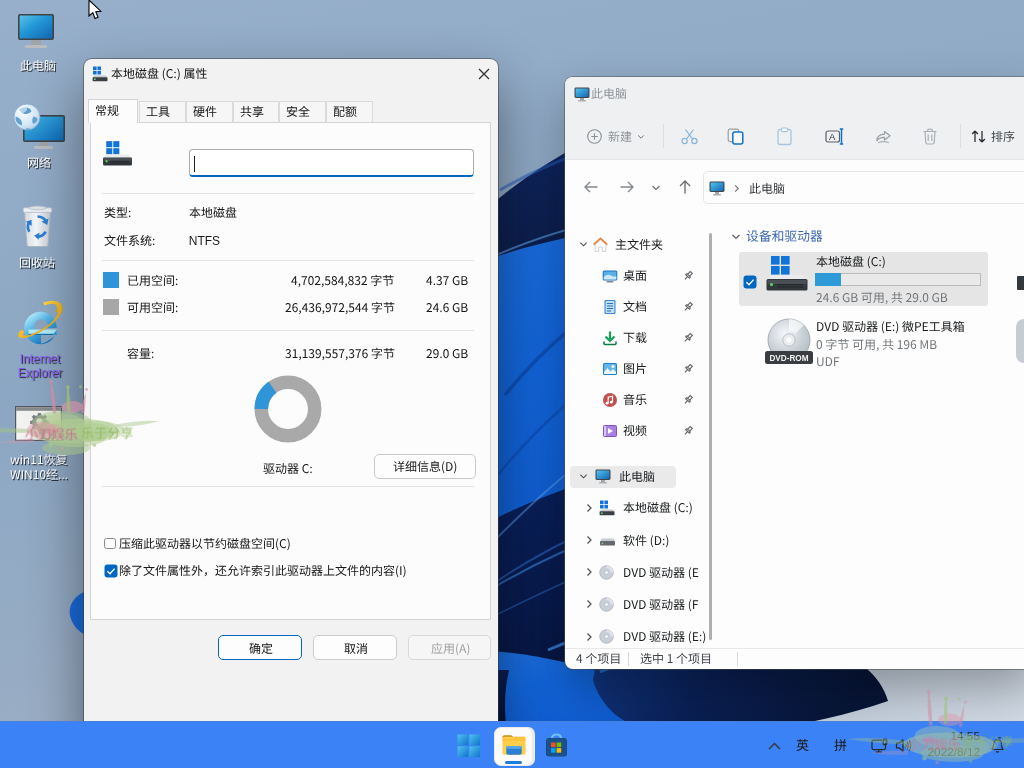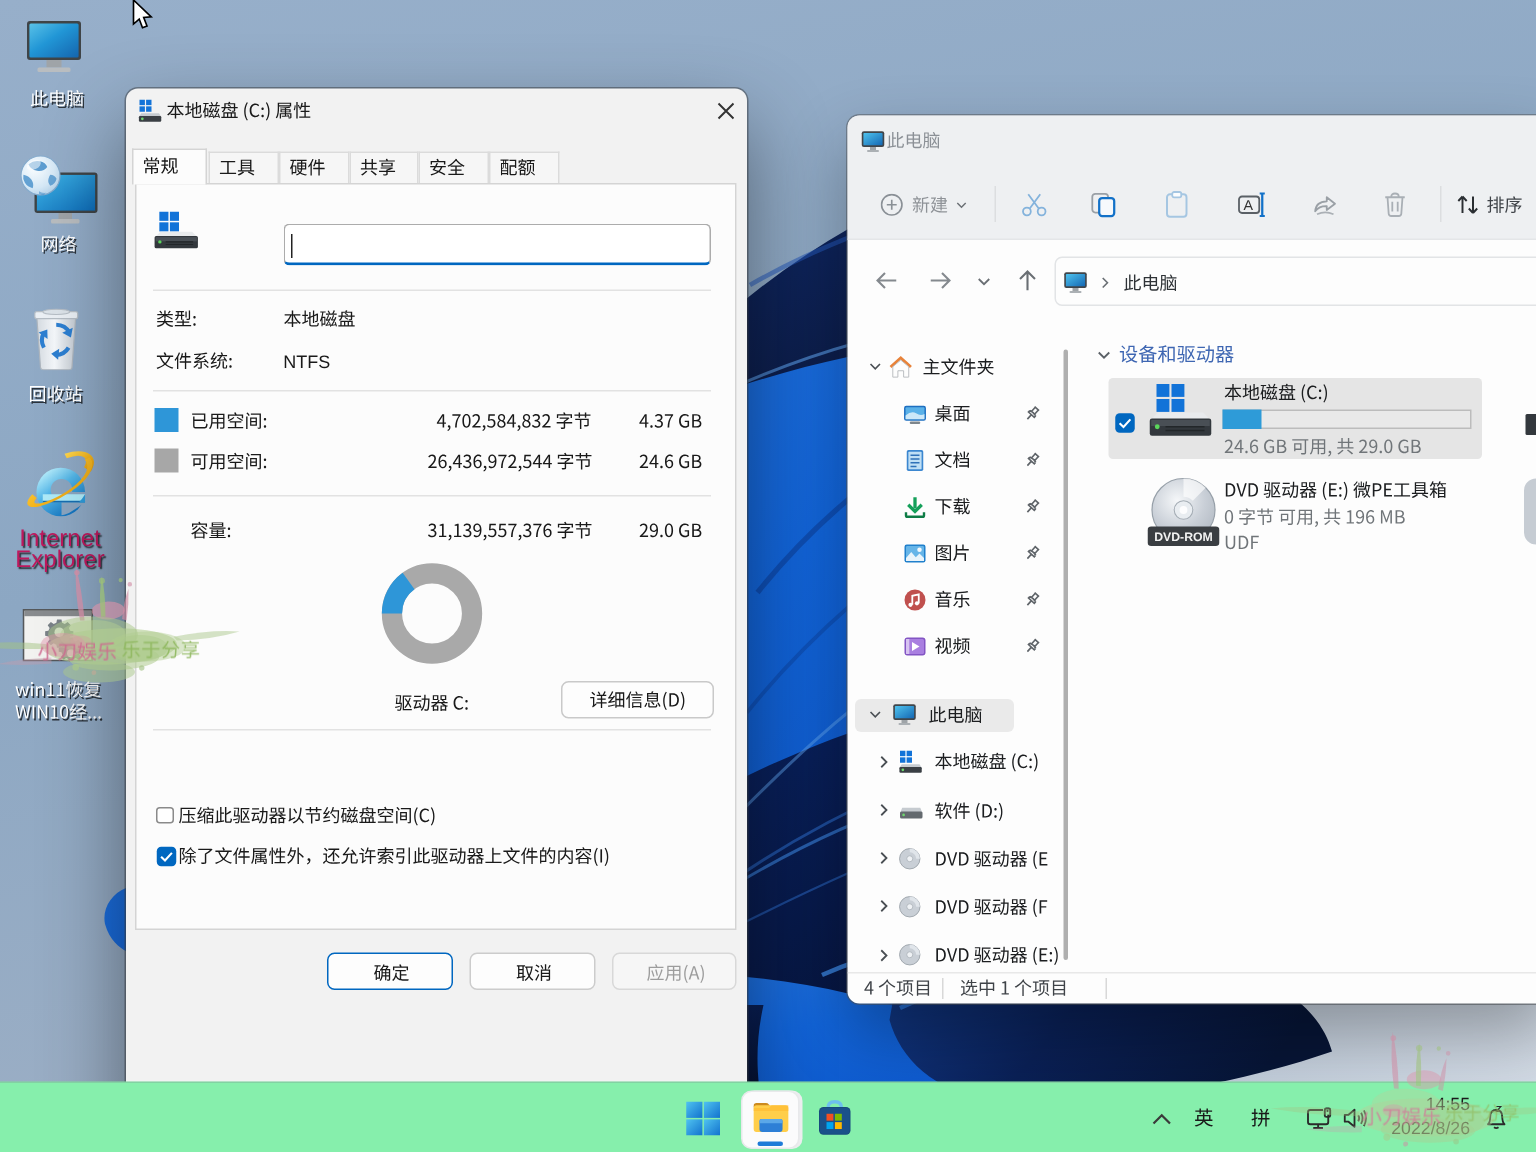--- a/index.html
+++ b/index.html
@@ -307,21 +307,21 @@
 <path d="M27 4.5 Q38.5 1 44 5 Q49 9 44.5 16.5 L40 13.5 Q42.8 8.8 40 6.8 Q36.5 4.5 28.5 7.5z" fill="url(#ier)"></path>
 <circle cx="24.5" cy="30" r="16.2" fill="url(#iee)"></circle>
 <circle cx="25" cy="28.5" r="7.2" fill="#8CA6C1"></circle>
 <path d="M25 30 L41 30 L41 37 L30 44 Q26 45.5 25 45.5 Z" fill="#8CA6C1"></path>
 <path d="M12.5 31.5 L40.7 31.5 L40.7 36.8 L12.5 36.8 Z" fill="#AEEAF8"></path>
 <path d="M12.5 35.8 L40.7 35.8 L40.7 37 L12.5 37 Z" fill="#176FB2"></path>
 <path d="M40.7 31.5 L40.7 37 L36.5 37 Q39 34.5 40.7 31.5z" fill="#2E9BD9"></path>
 <path d="M44.5 16.5 Q41 22.5 32.5 28 L29.5 24.5 Q37 19.5 40 13.5z" fill="url(#ier)" opacity="0.0"></path>
 <path d="M43.8 7 Q47.5 11 43.5 18 Q39.5 24.5 30 30.5 Q19 37.5 10.5 39.5 Q4 41 2.5 38.5 Q1.2 36 5.5 31.5 L8.5 34 Q6.2 36.5 7.2 37.3 Q9 38.5 15.5 36.2 Q24 33 31.5 27.5 Q39 22 41.5 16.5 Q43.5 11.8 40.5 8.5z" fill="url(#ier)"></path>
 </svg>
-<div style="position:absolute;left:0px;top:353px;width:80px;text-align:center;font-size:16px;color:#be185d;text-shadow:1px 1.3px 1px rgba(0,0,0,.75);font-family:'Liberation Sans',sans-serif;line-height:13.5px">Internet<br>Explorer</div>
+<div style="position:absolute;left:0px;top:353px;width:80px;text-align:center;font-size:12px;color:#8b5cf6;text-shadow:1px 1.3px 1px rgba(0,0,0,.75);font-family:'Liberation Sans',sans-serif;line-height:13.5px">Internet<br>Explorer</div>
 <svg style="position:absolute;left:15px;top:406px" width="47" height="35" viewBox="0 0 47 35">
 <rect x="0.6" y="0.6" width="45.8" height="33.8" fill="#F2F2F0" stroke="#55585B" stroke-width="1.2"></rect>
 <rect x="1.2" y="1.2" width="44.6" height="3.6" fill="#888B8E"></rect>
 <g fill="#7A8288">
 <path d="M23 7 l3 0 0.4 2.2 1.8 0.8 1.9 -1.3 2.1 2.1 -1.3 1.9 0.8 1.8 2.2 0.4 0 3 -2.2 0.4 -0.8 1.8 1.3 1.9 -2.1 2.1 -1.9 -1.3 -1.8 0.8 -0.4 2.2 -3 0 -0.4 -2.2 -1.8 -0.8 -1.9 1.3 -2.1 -2.1 1.3 -1.9 -0.8 -1.8 -2.2 -0.4 0 -3 2.2 -0.4 0.8 -1.8 -1.3 -1.9 2.1 -2.1 1.9 1.3 1.8 -0.8z"></path>
 </g>
     <circle cx="24.5" cy="15.5" r="3.2" fill="#F2F2F0"></circle>
 <g fill="#5F6A70">
 <path d="M31 19 l2.6 0 0.35 1.9 1.55 0.7 1.65 -1.1 1.8 1.8 -1.1 1.65 0.7 1.55 1.9 0.35 0 2.6 -1.9 0.35 -0.7 1.55 1.1 1.65 -1.8 1.8 -1.65 -1.1 -1.55 0.7 -0.35 1.9 -2.6 0 -0.35 -1.9 -1.55 -0.7 -1.65 1.1 -1.8 -1.8 1.1 -1.65 -0.7 -1.55 -1.9 -0.35 0 -2.6 1.9 -0.35 0.7 -1.55 -1.1 -1.65 1.8 -1.8 1.65 1.1 1.55 -0.7z"></path>
 </g>
@@ -1218,21 +1218,21 @@
         <g transform="translate(0 12) scale(0.012 -0.012)" fill="#9C9C9C">
           <use href="#q5e94"></use>
           <use href="#q7528" x="1000"></use>
           <use href="#q28" x="2000"></use>
           <use href="#q41" x="2338"></use>
           <use href="#q29" x="2946"></use>
         </g>
       </svg>
     </div>
   </div>
-<div style="position:absolute;left:0;top:721px;width:1024px;height:47px;background:#86efac;border-top:1px solid rgba(120,125,130,0.25)">
+<div style="position:absolute;left:0;top:721px;width:1024px;height:47px;background:#3b82f6;border-top:1px solid rgba(120,125,130,0.25)">
     <svg style="position:absolute;left:456.5px;top:11.5px" width="23.5" height="23.5" viewBox="0 0 24 24">
 <defs>
         <linearGradient id="wl" x1="0" y1="0" x2="1" y2="1">
 <stop offset="0" stop-color="#4FC3F0"></stop>
           <stop offset="1" stop-color="#1272CE"></stop>
         </linearGradient>
       </defs>
 <g fill="url(#wl)">
         <rect x="0.5" y="0.5" width="11" height="11"></rect>
         <rect x="12.5" y="0.5" width="11" height="11"></rect>
@@ -1282,21 +1282,21 @@
     </svg>
     <svg style="position:absolute;left:894.5px;top:16px" width="17" height="15" viewBox="0 0 17 15">
 <path d="M1.5 5.2 H4 L8 1.8 V13.2 L4 9.8 H1.5 Z" stroke="#2A2A2A" stroke-width="1.2" fill="none" stroke-linejoin="round"></path>
 <g stroke="#2A2A2A" stroke-width="1.2" fill="none">
 <path d="M10.5 5.5 Q11.8 7.5 10.5 9.5"></path>
         <path d="M12.4 3.8 Q14.4 7.5 12.4 11.2"></path>
         <path d="M14.3 2.2 Q17 7.5 14.3 12.8"></path>
       </g>
     </svg>
     <div style="position:absolute;right:44px;top:6.5px;font:11.8px 'Liberation Sans';color:#1A1A1A;text-align:right">14:55</div>
-    <div style="position:absolute;right:44px;top:23.0px;font:11.8px 'Liberation Sans';color:#1A1A1A;text-align:right">2022/8/26</div>
+    <div style="position:absolute;right:44px;top:23.0px;font:11.8px 'Liberation Sans';color:#1A1A1A;text-align:right">2022/8/12</div>
     <svg style="position:absolute;left:989px;top:15px" width="17" height="17" viewBox="0 0 17 17">
 <path d="M3 12.5 Q4.5 11 4.5 7.5 Q4.5 3 8.5 3 Q12.5 3 12.5 7.5 Q12.5 11 14 12.5 Z" stroke="#2A2A2A" stroke-width="1.2" fill="none" stroke-linejoin="round"></path>
 <path d="M7 14.5 Q8.5 15.6 10 14.5" stroke="#2A2A2A" stroke-width="1.2" fill="none"></path>
 <path d="M9.5 5.5 h4 l-4 4.5 h4" stroke="#2A2A2A" stroke-width="1" fill="none" transform="translate(1.5 -3.5) scale(0.75)"></path>
     </svg>
   </div>
 <svg width="1024" height="768" viewBox="0 0 1024 768" style="position:absolute;left:0;top:0;z-index:50;pointer-events:none">
     <g transform="translate(74 431) scale(1.0) rotate(-2)" opacity="1.0">
 <ellipse cx="0" cy="0" rx="44" ry="12" fill="#B7D098" opacity="0.62"></ellipse>
       <ellipse cx="2" cy="8" rx="30" ry="8" fill="#AFCB8E" opacity="0.55"></ellipse>

